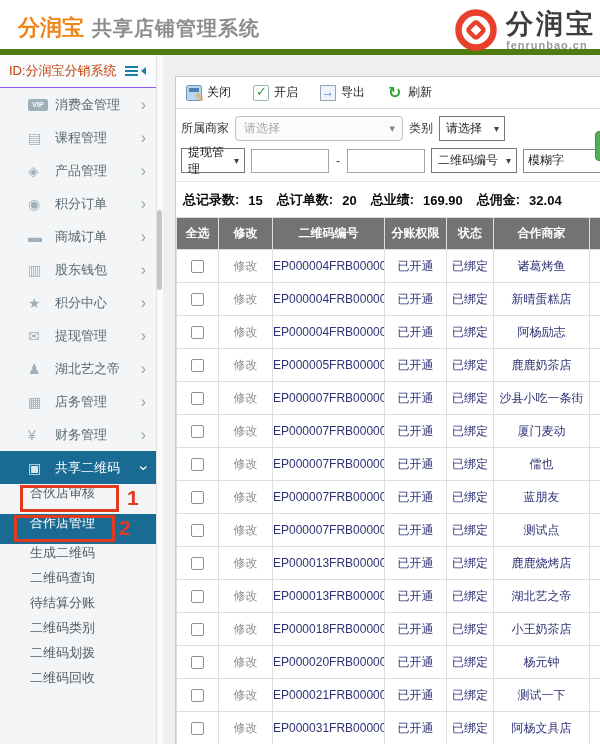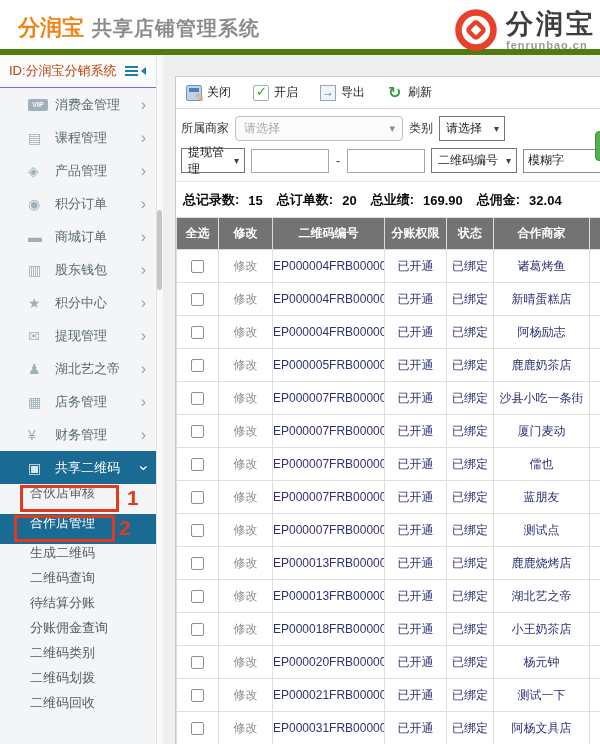--- a/index.html
+++ b/index.html
@@ -216,23 +216,20 @@
         <div class="submenu-item">
           <span class="sub-label">生成二维码</span>
         </div>
         <div class="submenu-item">
           <span class="sub-label">二维码查询</span>
         </div>
         <div class="submenu-item">
           <span class="sub-label">待结算分账</span>
         </div>
         <div class="submenu-item">
-          <span class="sub-label">分账佣金查询</span>
-        </div>
-        <div class="submenu-item">
           <span class="sub-label">二维码类别</span>
         </div>
         <div class="submenu-item">
           <span class="sub-label">二维码划拨</span>
         </div>
         <div class="submenu-item">
           <span class="sub-label">二维码回收</span>
         </div>
       </nav>
   </aside>

